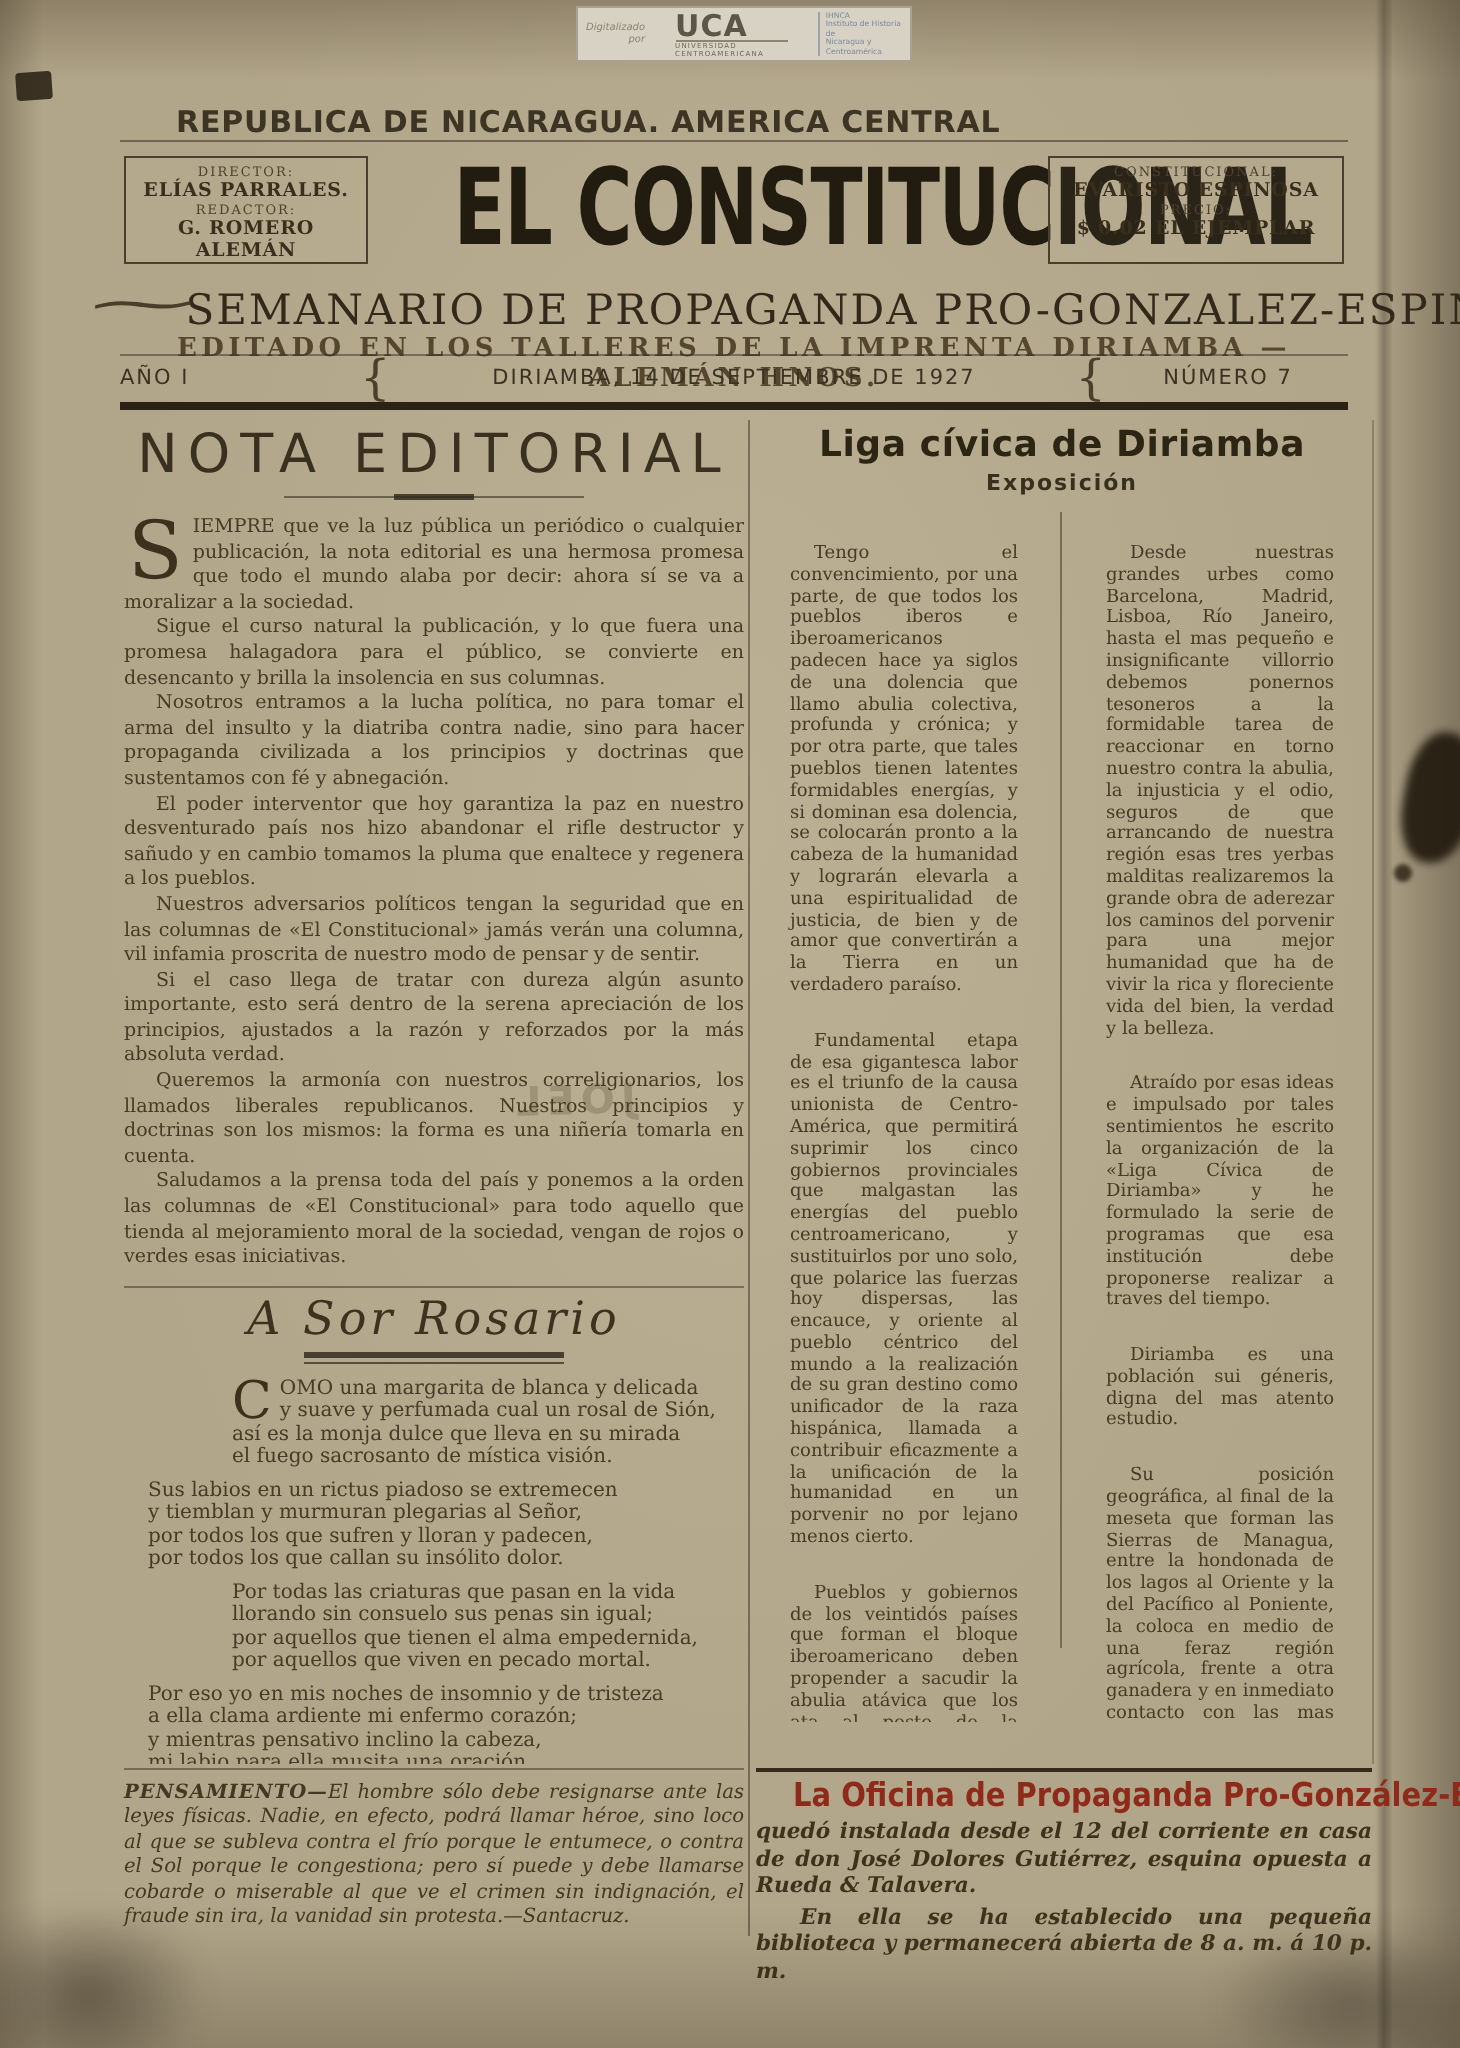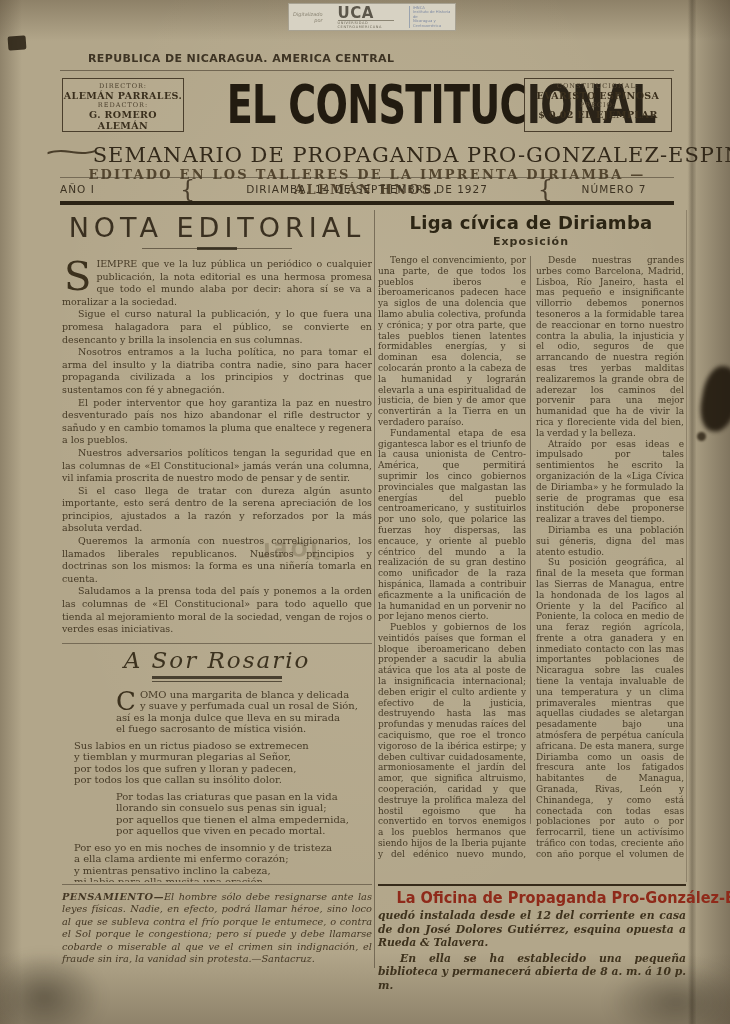--- a/index.html
+++ b/index.html
@@ -24,21 +24,21 @@
   .ghost{position:absolute;color:rgba(90,76,52,0.28);font-weight:bold;transform:scaleX(-1) rotate(2deg);font-family:"DejaVu Sans",sans-serif;letter-spacing:3px;}
   
   .stamp{left:288px;top:3px;width:168px;height:28px;background:#d7d2c3;border:1px solid rgba(120,112,96,.5);
     display:flex;align-items:center;gap:15px;padding:1px 4px;box-sizing:border-box;font-family:"DejaVu Sans",sans-serif;}
   .stamp .dig{font-style:italic;font-size:5px;color:#8b8574;line-height:6px;text-align:right;}
   .stamp .uca{font-size:15px;font-weight:bold;color:#5b564a;letter-spacing:.5px;line-height:14px;}
   .stamp .uca-sub{font-size:3.5px;color:#6b6656;letter-spacing:.6px;border-top:1px solid #8b8574;}
   .stamp .ihnca{border-left:1px solid #9aa3ae;padding-left:3px;font-size:3.8px;line-height:4.6px;color:#7d89a2;}
   
   .hdr-row{left:62px;top:52px;width:612px;display:flex;justify-content:space-between;
-    font-family:"DejaVu Sans",sans-serif;font-size:11px;font-weight:bold;letter-spacing:.4px;color:#3e3424;padding:0 8px 0 26px;box-sizing:border-box;align-items:flex-end;}
+    font-family:"DejaVu Sans",sans-serif;font-size:15px;font-weight:bold;letter-spacing:.4px;color:#3e3424;padding:0 8px 0 26px;box-sizing:border-box;align-items:flex-end;}
   .rule1{left:60px;top:70px;width:614px;height:1px;background:rgba(58,48,34,.55);}
   .mast{left:60px;top:76px;width:614px;height:62px;}
   .mbox{position:absolute;top:2px;height:54px;border:1px solid #4a3e2c;text-align:center;padding-top:3px;box-sizing:border-box;background:rgba(255,250,230,0.04);}
   .mbox .lbl{font-size:6.5px;letter-spacing:1px;color:#4e422f;}
   .mbox .val{font-size:9.5px;font-weight:bold;letter-spacing:.4px;color:#3a2f1d;line-height:11px;}
   .dirbox{left:2px;width:122px;}
   .admbox{right:2px;width:148px;}
   .paper-title{position:absolute;left:118px;width:348px;top:-2px;text-align:center;
     font-family:"DejaVu Sans",sans-serif;font-weight:bold;font-size:53px;line-height:62px;color:#221b10;
     transform:scaleX(0.72);transform-origin:50% 50%;white-space:nowrap;letter-spacing:-1px;}
@@ -76,21 +76,21 @@
   
   .pensa{left:62px;top:884px;width:310px;border-top:1px solid rgba(58,48,34,.5);padding-top:6px;
     font-style:italic;font-size:9.8px;line-height:12.4px;text-align:justify;color:#443724;}
   .pensa .plead{font-weight:bold;letter-spacing:.5px;}
   
   .rightarea{left:378px;top:212px;width:306px;}
   .liga-title{text-align:center;font-family:"DejaVu Sans",sans-serif;font-weight:bold;font-size:18px;color:#2c2514;letter-spacing:.3px;}
   .liga-sub{text-align:center;font-family:"DejaVu Sans",sans-serif;font-weight:bold;font-size:11px;letter-spacing:1px;color:#38301e;margin-top:2px;}
   .liga-cols{display:flex;gap:10px;margin-top:7px;height:606px;overflow:hidden;position:relative;}
   .liga-col{width:148px;font-size:9px;line-height:10.8px;text-align:justify;color:#453a26;}
-  .liga-col p{margin:0;text-indent:12px;}
+  .liga-col p{margin:17px;text-indent:12px;}
   
   .oficina{left:378px;top:884px;width:308px;border-top:2px solid #362b1a;padding-top:2px;}
   .ofi-title{text-align:center;font-family:"DejaVu Sans",sans-serif;font-weight:bold;font-size:16.5px;
     transform:scaleX(.88);transform-origin:50% 50%;white-space:nowrap;}
   .ofi-body p{margin:2px 0 0 0;font-style:italic;font-weight:bold;font-size:10.8px;line-height:13.5px;text-align:justify;color:#3e321d;}
   .ofi-body p.ind{text-indent:22px;}
 </style>
 </head>
 <body>
 
@@ -119,21 +119,21 @@
   </div>
 
   <div class="abs hdr-row">
     <span>REPUBLICA DE NICARAGUA. AMERICA CENTRAL</span>
   </div>
   <div class="abs rule1"></div>
 
   <div class="abs mast">
     <div class="mbox dirbox">
       <div class="lbl">DIRECTOR:</div>
-      <div class="val">ALEMÁN PARRALES.</div>
+      <div class="val">ELÍAS PARRALES.</div>
       <div class="lbl">REDACTOR:</div>
       <div class="val">G. ROMERO ALEMÁN</div>
     </div>
     <div class="paper-title">EL CONSTITUCIONAL</div>
     <div class="mbox admbox">
       <div class="lbl">CONSTITUCIONAL:</div>
       <div class="val">EVARISTO ESPINOSA</div>
       <div class="lbl">PRECIO:</div>
       <div class="val">$ 0.02 EL EJEMPLAR</div>
     </div>

